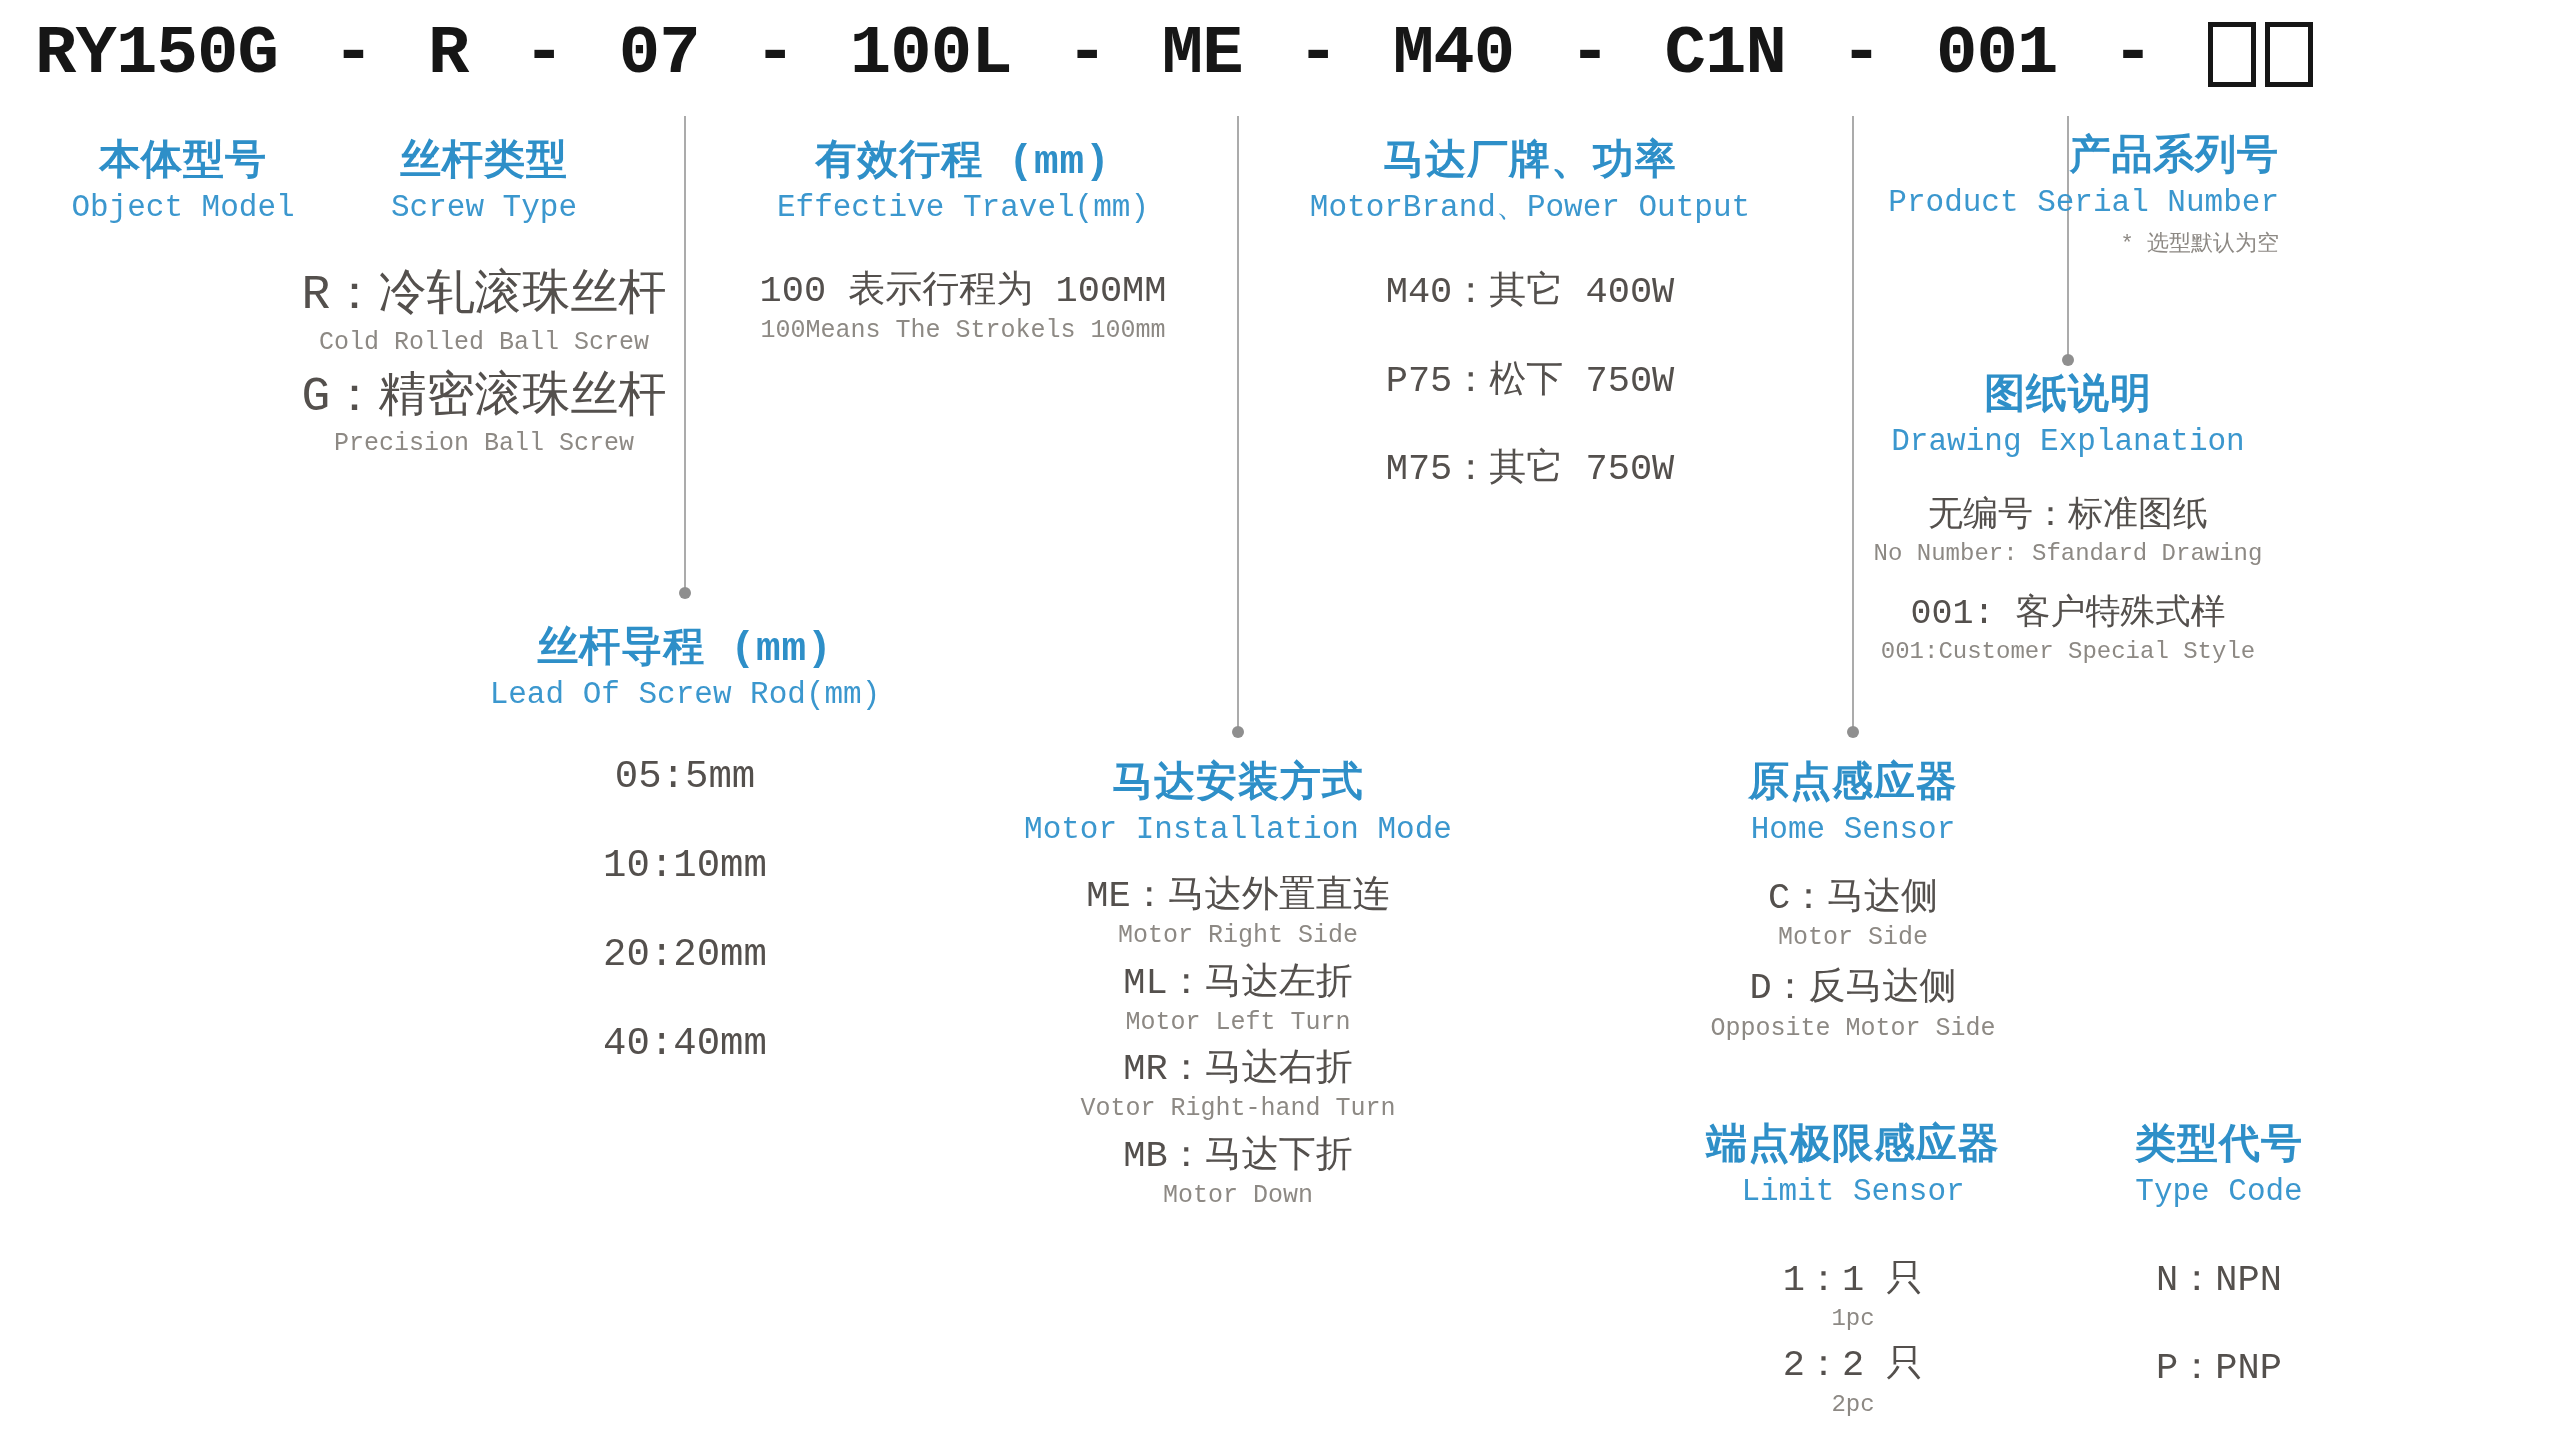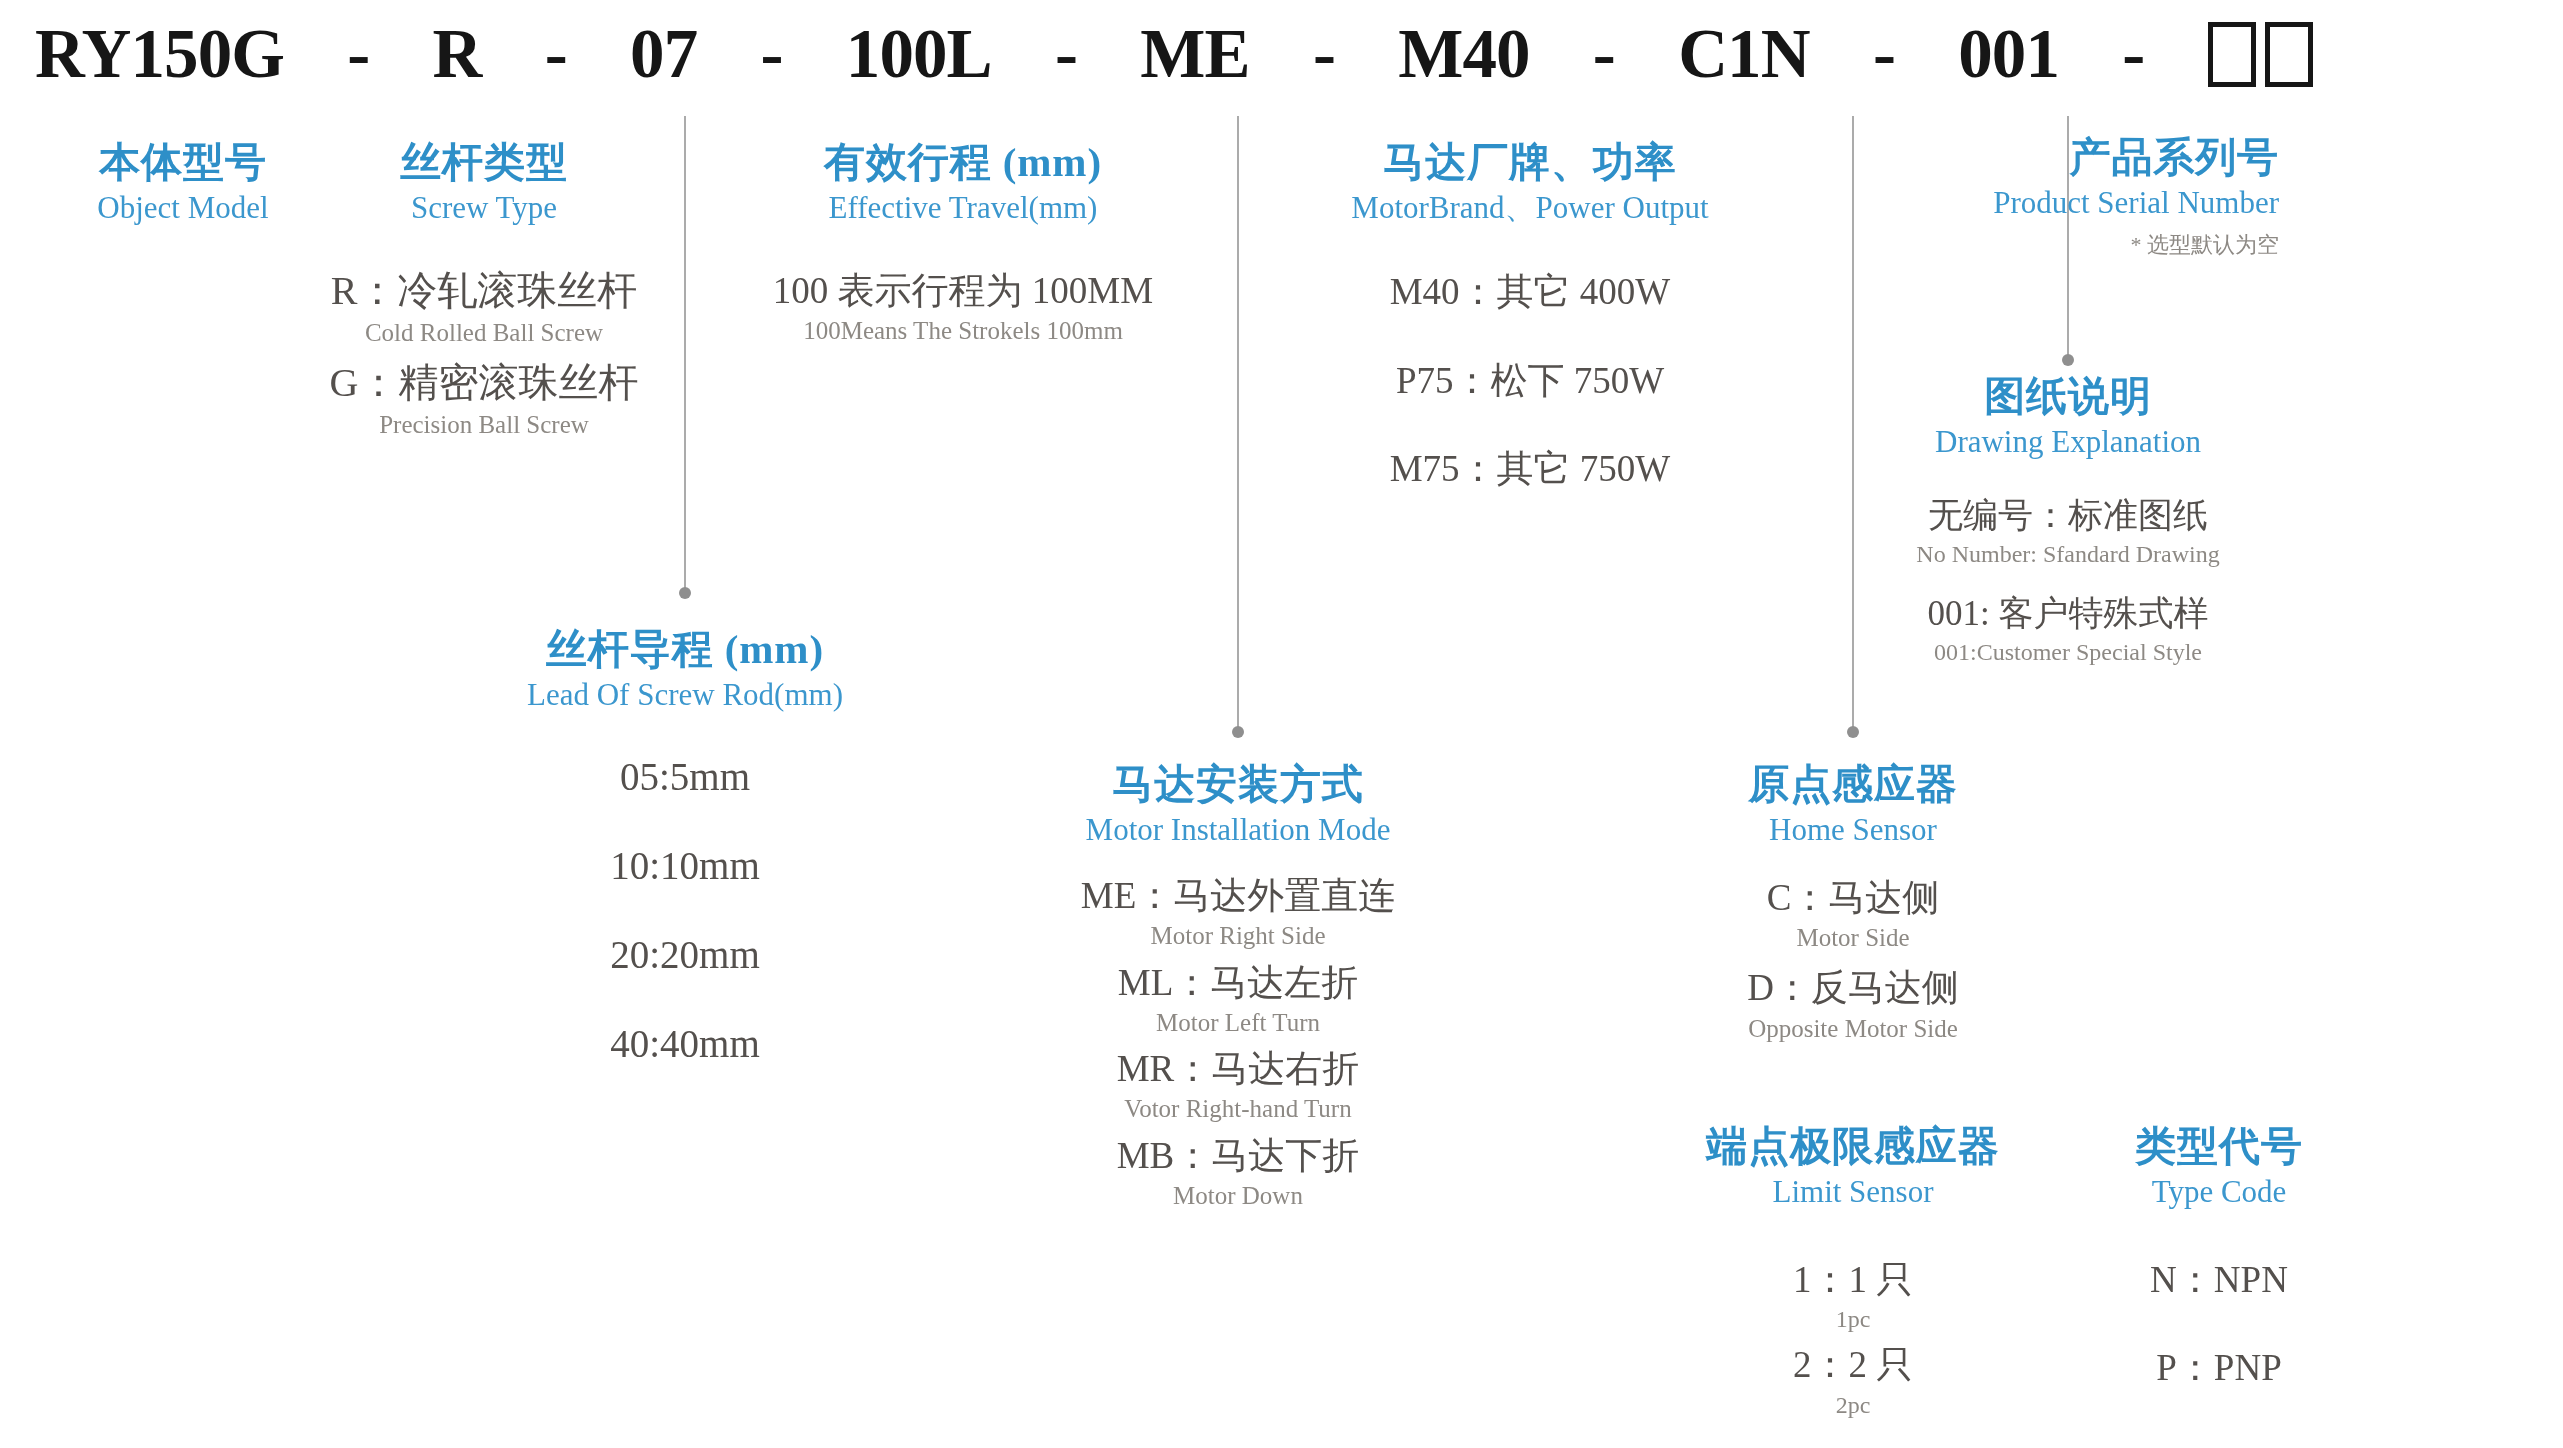--- a/index.html
+++ b/index.html
@@ -10,21 +10,21 @@
     --opt-light:#8d8984;
     --line:#ababab;
     --dot:#8f8f8f;
   }
   html,body{margin:0;padding:0;background:#ffffff;}
   #canvas{
     position:relative;
     width:2348px;height:1449px;
     background:#ffffff;
     overflow:hidden;
-    font-family:Liberation Serif, serif;
+    font-family:Liberation Mono, monospace;
   }
 
   
   .title-row{
     position:absolute;left:35px;right:35px;top:11px;
     display:flex;align-items:center;justify-content:space-between;
     font-size:69px;font-weight:700;color:var(--ink);
     letter-spacing:-0.9px;line-height:1.25;white-space:nowrap;
   }
   .boxes{display:flex;gap:9.3px;align-items:center;}
@@ -39,21 +39,21 @@
   #line-05 {left:684px; top:116px;height:472px;}
   #line-me {left:1237px;top:116px;height:611px;}
   #line-c1n{left:1852px;top:116px;height:611px;}
   #line-001{left:2067px;top:116px;height:239px;}
 
   
   .sec{position:absolute;transform:translateX(-50%);text-align:center;white-space:nowrap;}
   .sec.right-align{transform:none;text-align:right;}
   .h-zh{font-size:41px;font-weight:700;color:var(--blue);line-height:1.15;letter-spacing:0.9px;}
   .h-en{font-size:31px;font-weight:400;color:var(--blue-light);line-height:1.2;margin-top:2.8px;}
-  .opt-zh{font-size:40px;color:var(--opt-dark);line-height:1.2;}
+  .opt-zh{font-size:48px;color:var(--opt-dark);line-height:1.2;}
   .opt-en{font-size:25px;color:var(--opt-light);line-height:1.2;margin-top:2.8px;}
   .note{font-size:22px;color:var(--opt-light);line-height:1.2;margin-top:11px;}
 
   #sec-object-model      {left:183px; top:139px;}
   #sec-screw-type        {left:484px; top:139px;}
   #sec-effective-travel  {left:963px;top:139px;}
   #sec-motor-brand       {left:1530px;top:139px;}
   #sec-product-serial    {right:69px; top:134px;}
   #sec-drawing           {left:2068px;top:373px;}
   #sec-screw-lead        {left:685px; top:626px;}

